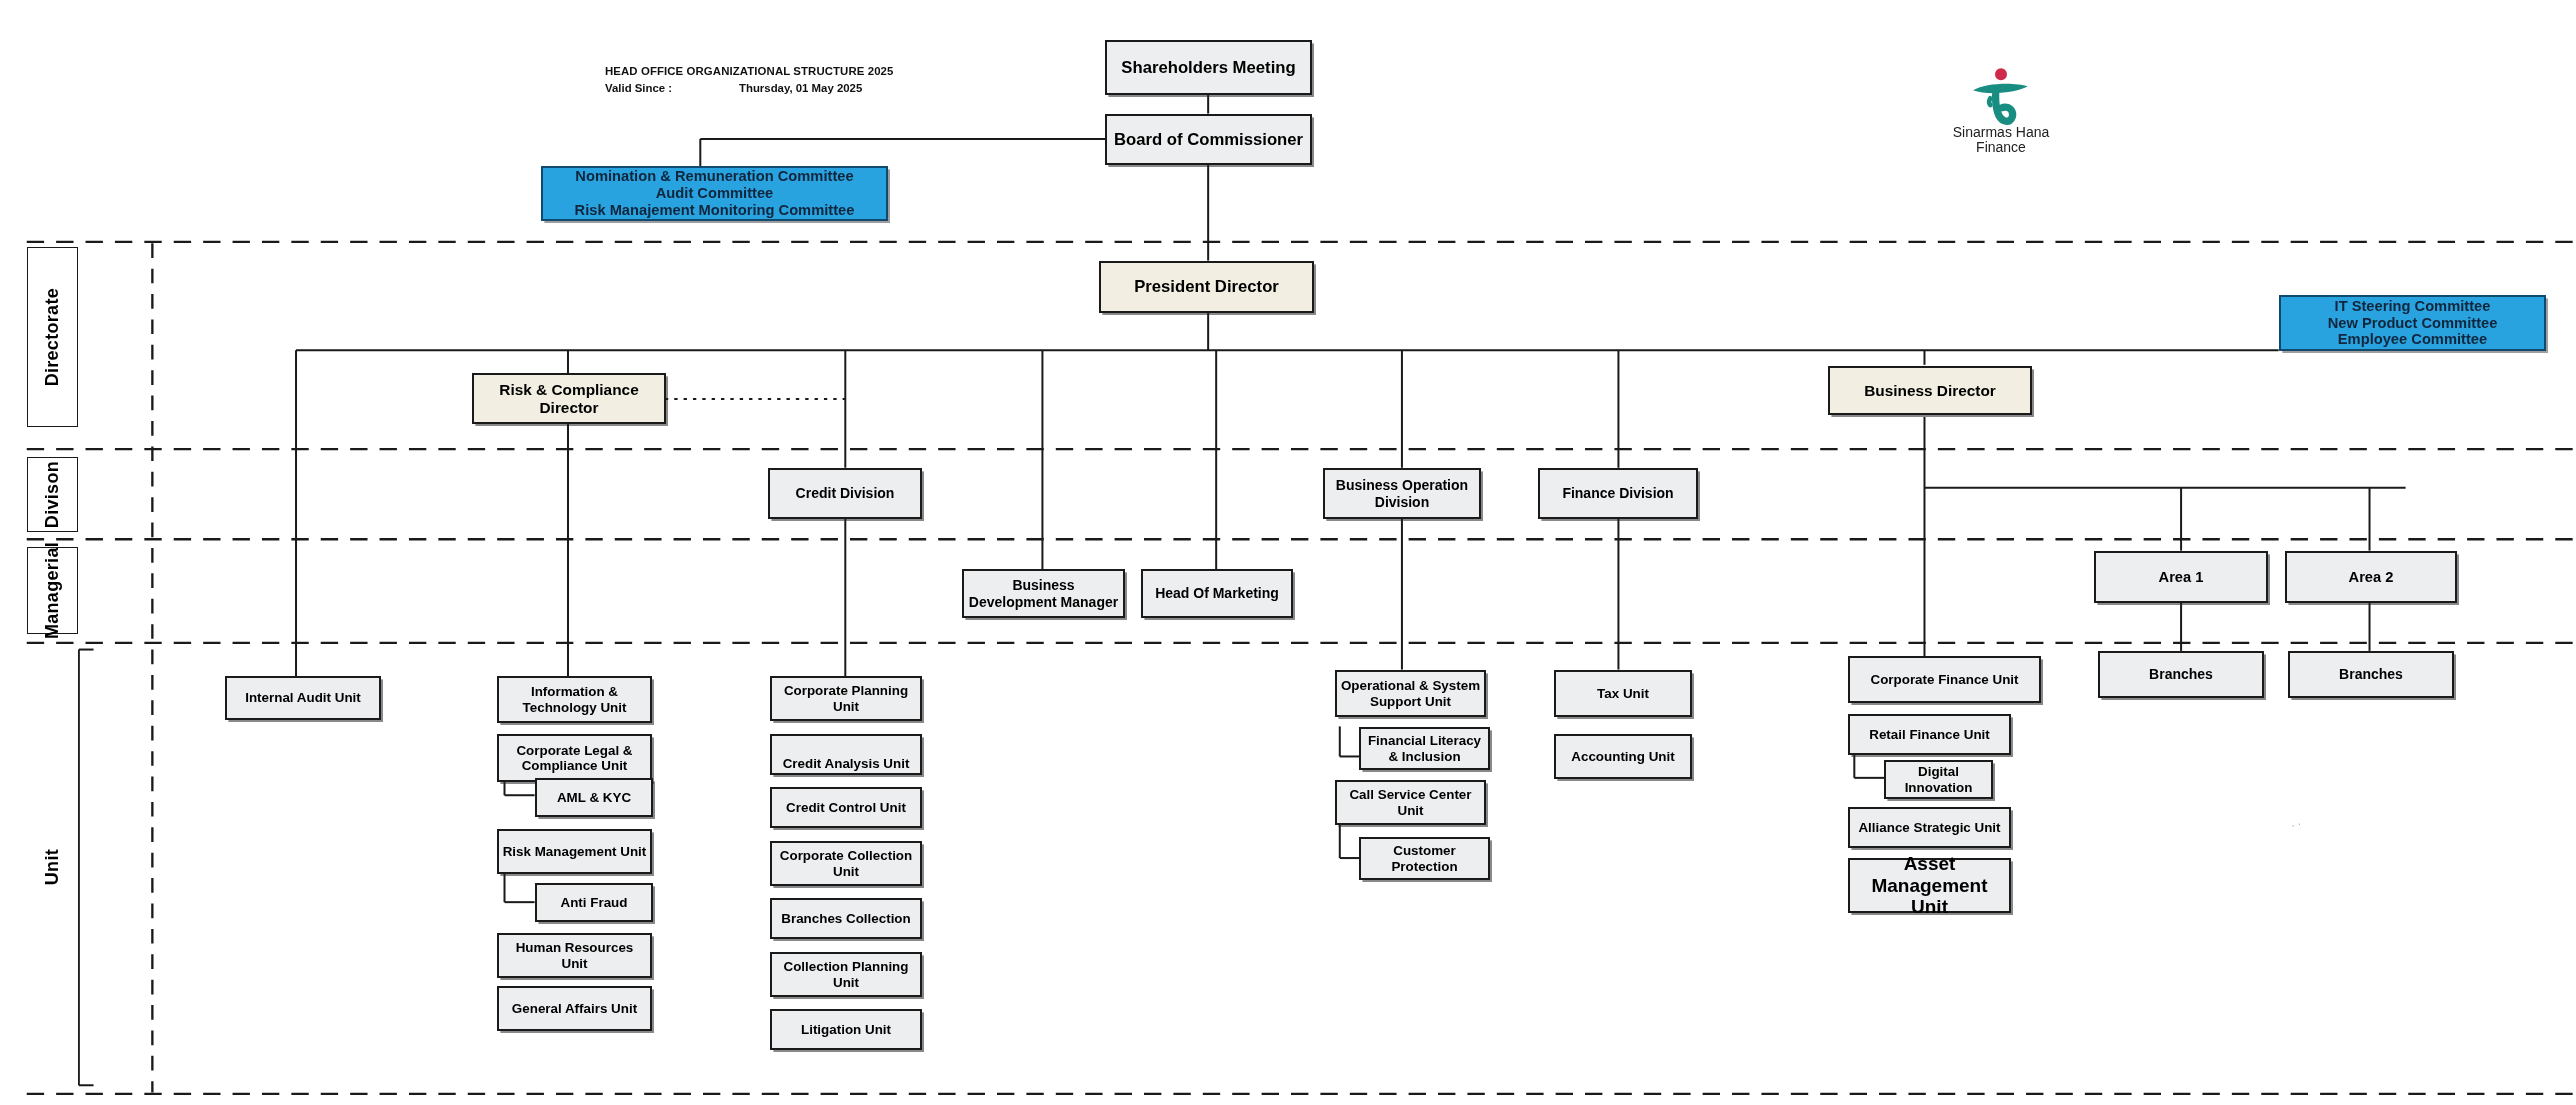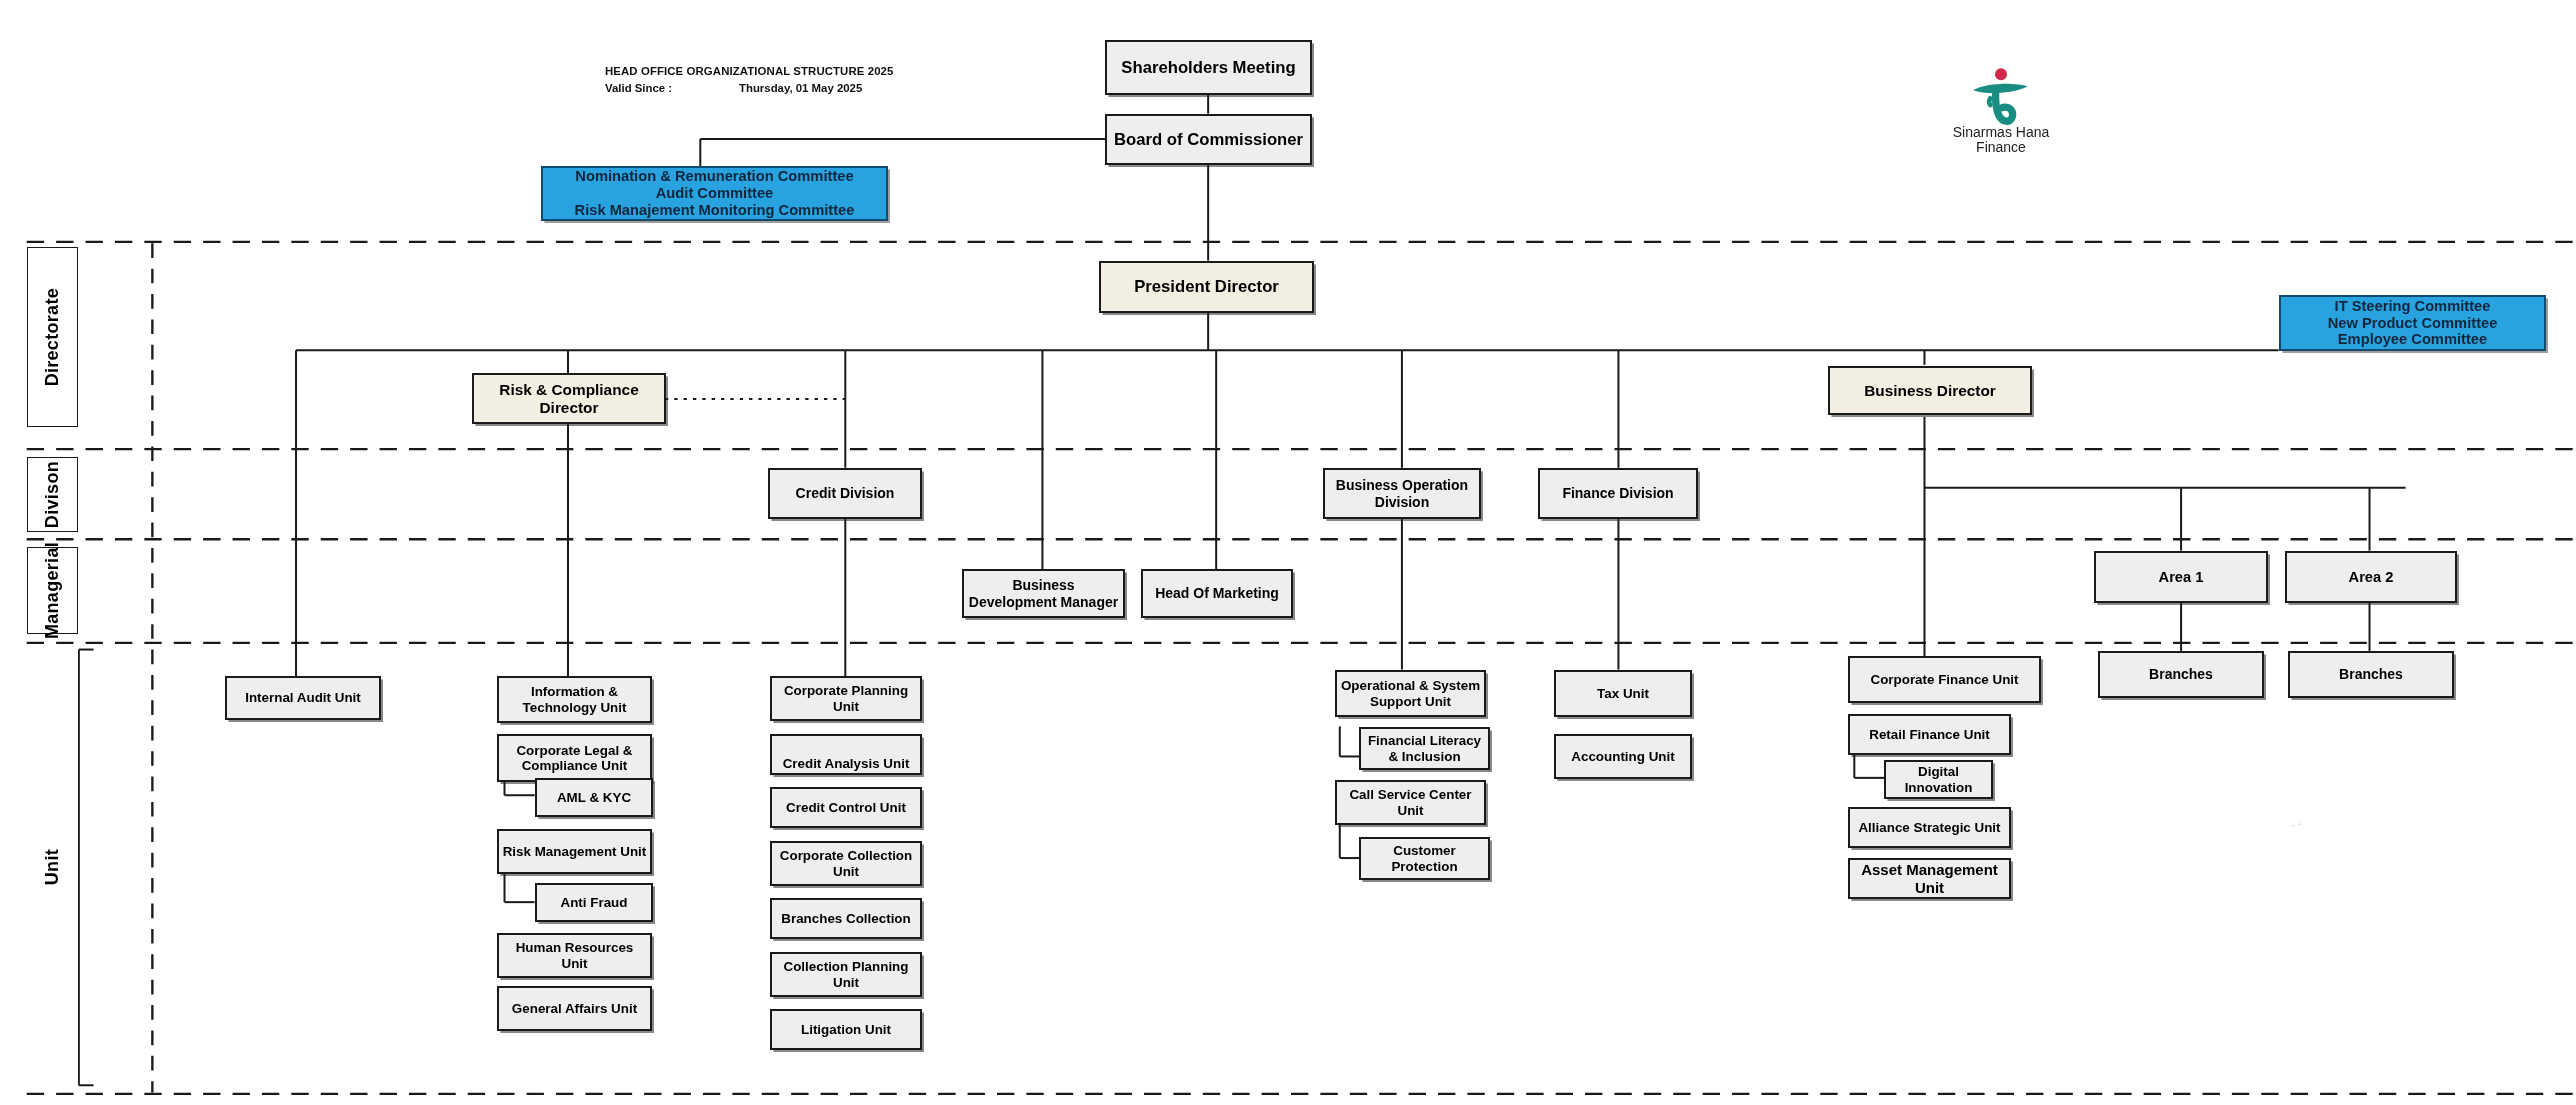--- a/index.html
+++ b/index.html
@@ -279,21 +279,21 @@
   </div>
   <div class="box fill-gray" style="left:1848px;top:706px;width:163px;height:41px;font-size:13.4px;">
     <span>Retail Finance Unit</span>
   </div>
   <div class="box fill-gray" style="left:1884px;top:752px;width:109px;height:39px;font-size:13.4px;">
     <span>Digital Innovation</span>
   </div>
   <div class="box fill-gray" style="left:1848px;top:799px;width:163px;height:41px;font-size:13.4px;">
     <span>Alliance Strategic Unit</span>
   </div>
-  <div class="box fill-gray" style="left:1848px;top:850px;width:163px;height:41px;font-size:15px;">
+  <div class="box fill-gray" style="left:1848px;top:850px;width:163px;height:55px;font-size:19px;">
     <span>Asset Management Unit</span>
   </div>
 
   <div class="box fill-gray" style="left:2098px;top:643px;width:166px;height:47px;font-size:14px;">
     <span>Branches</span>
   </div>
   <div class="box fill-gray" style="left:2288px;top:643px;width:166px;height:47px;font-size:14px;">
     <span>Branches</span>
   </div>
 

